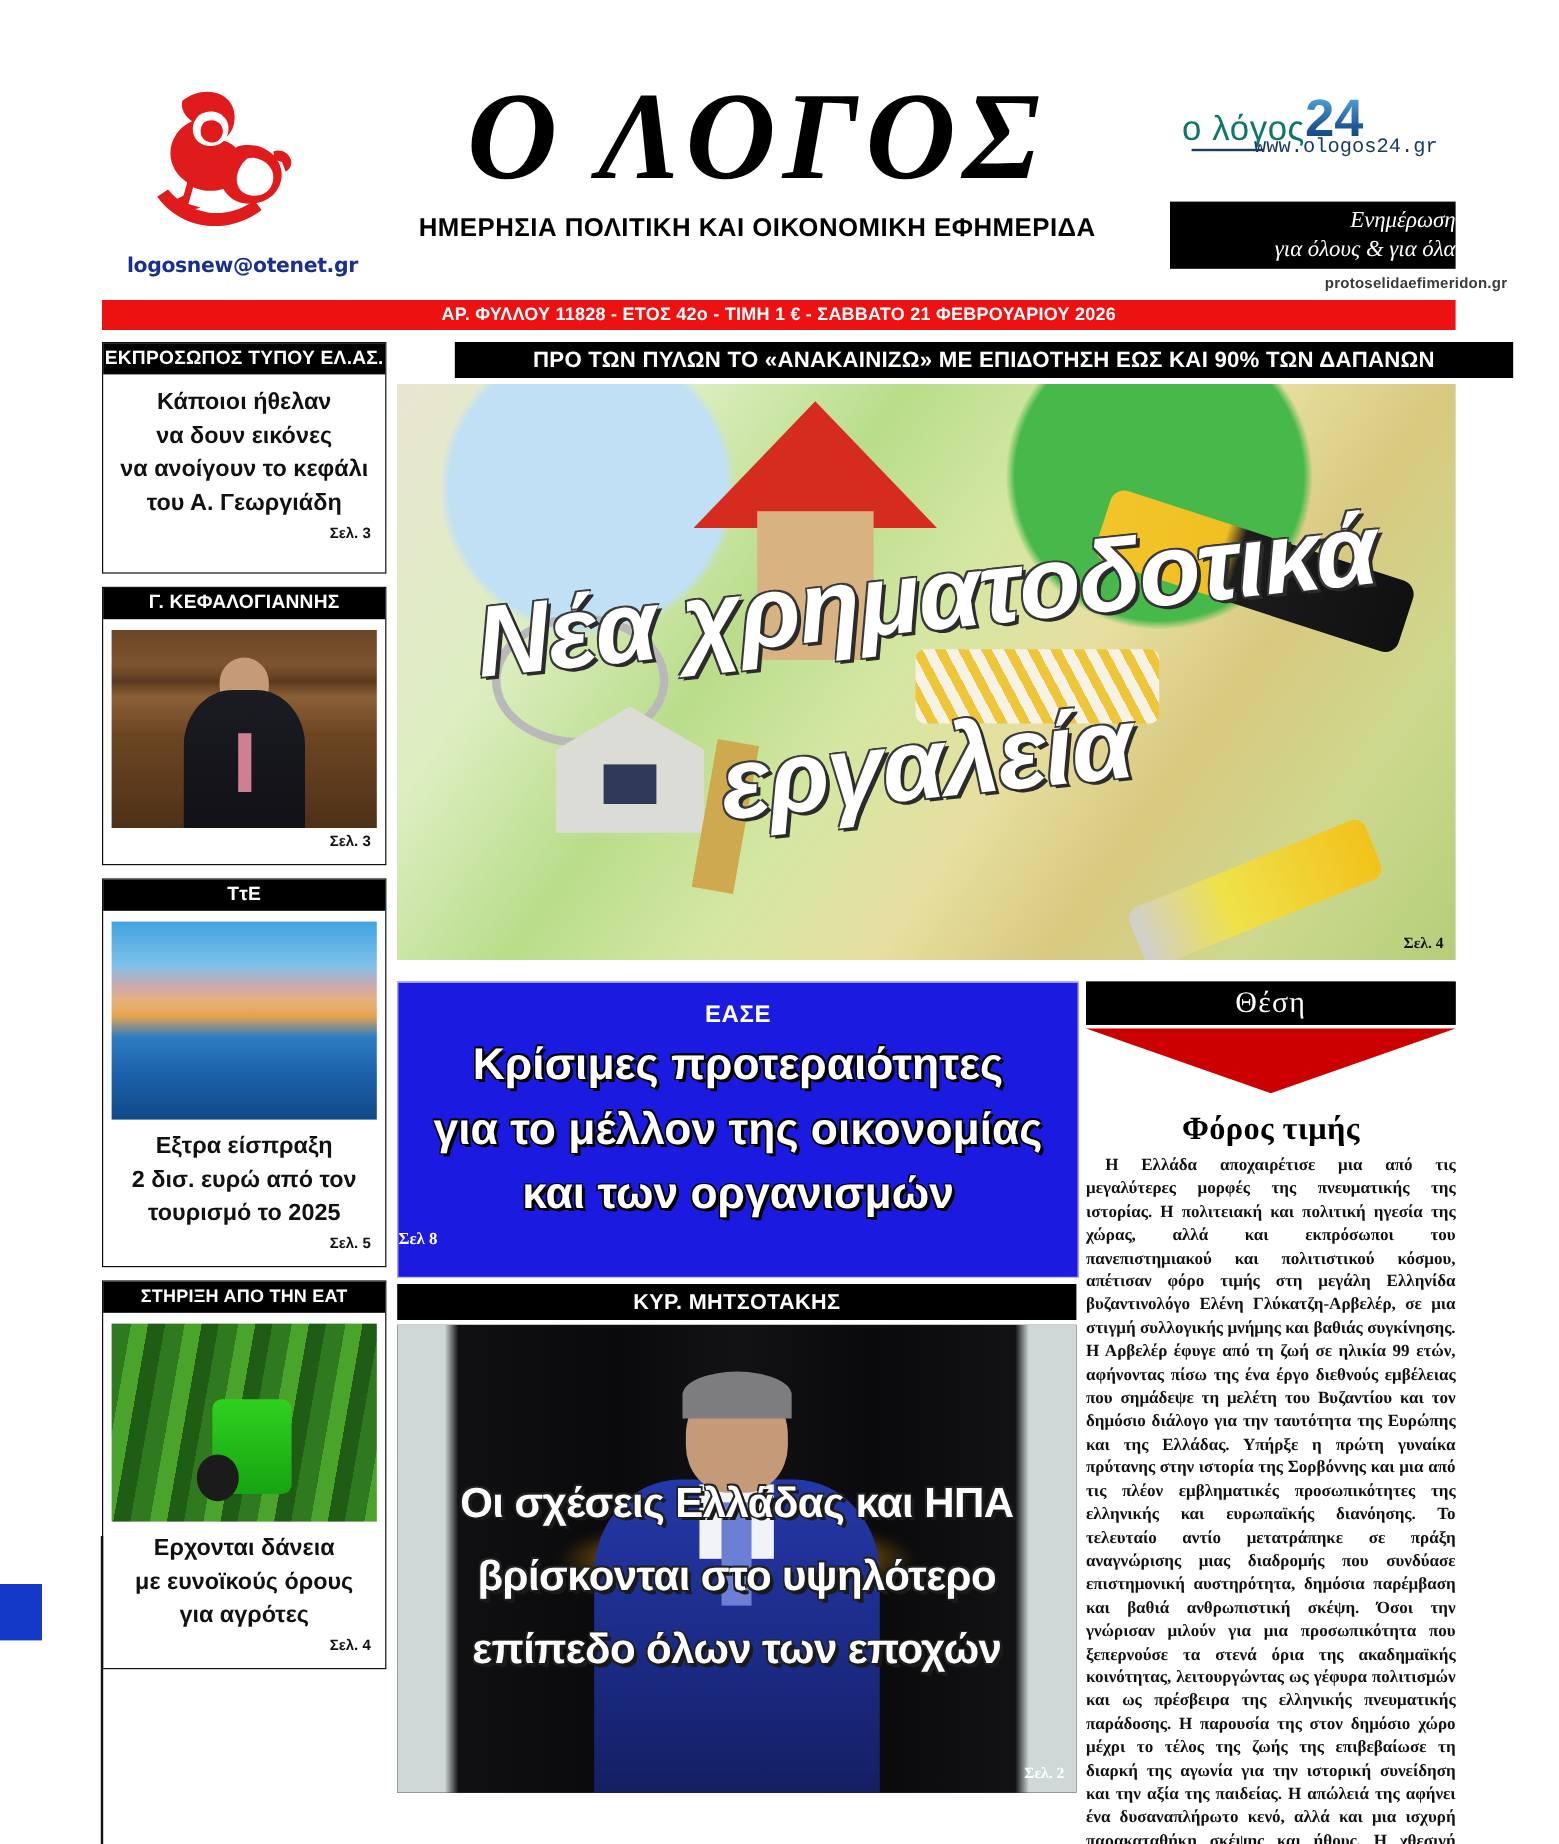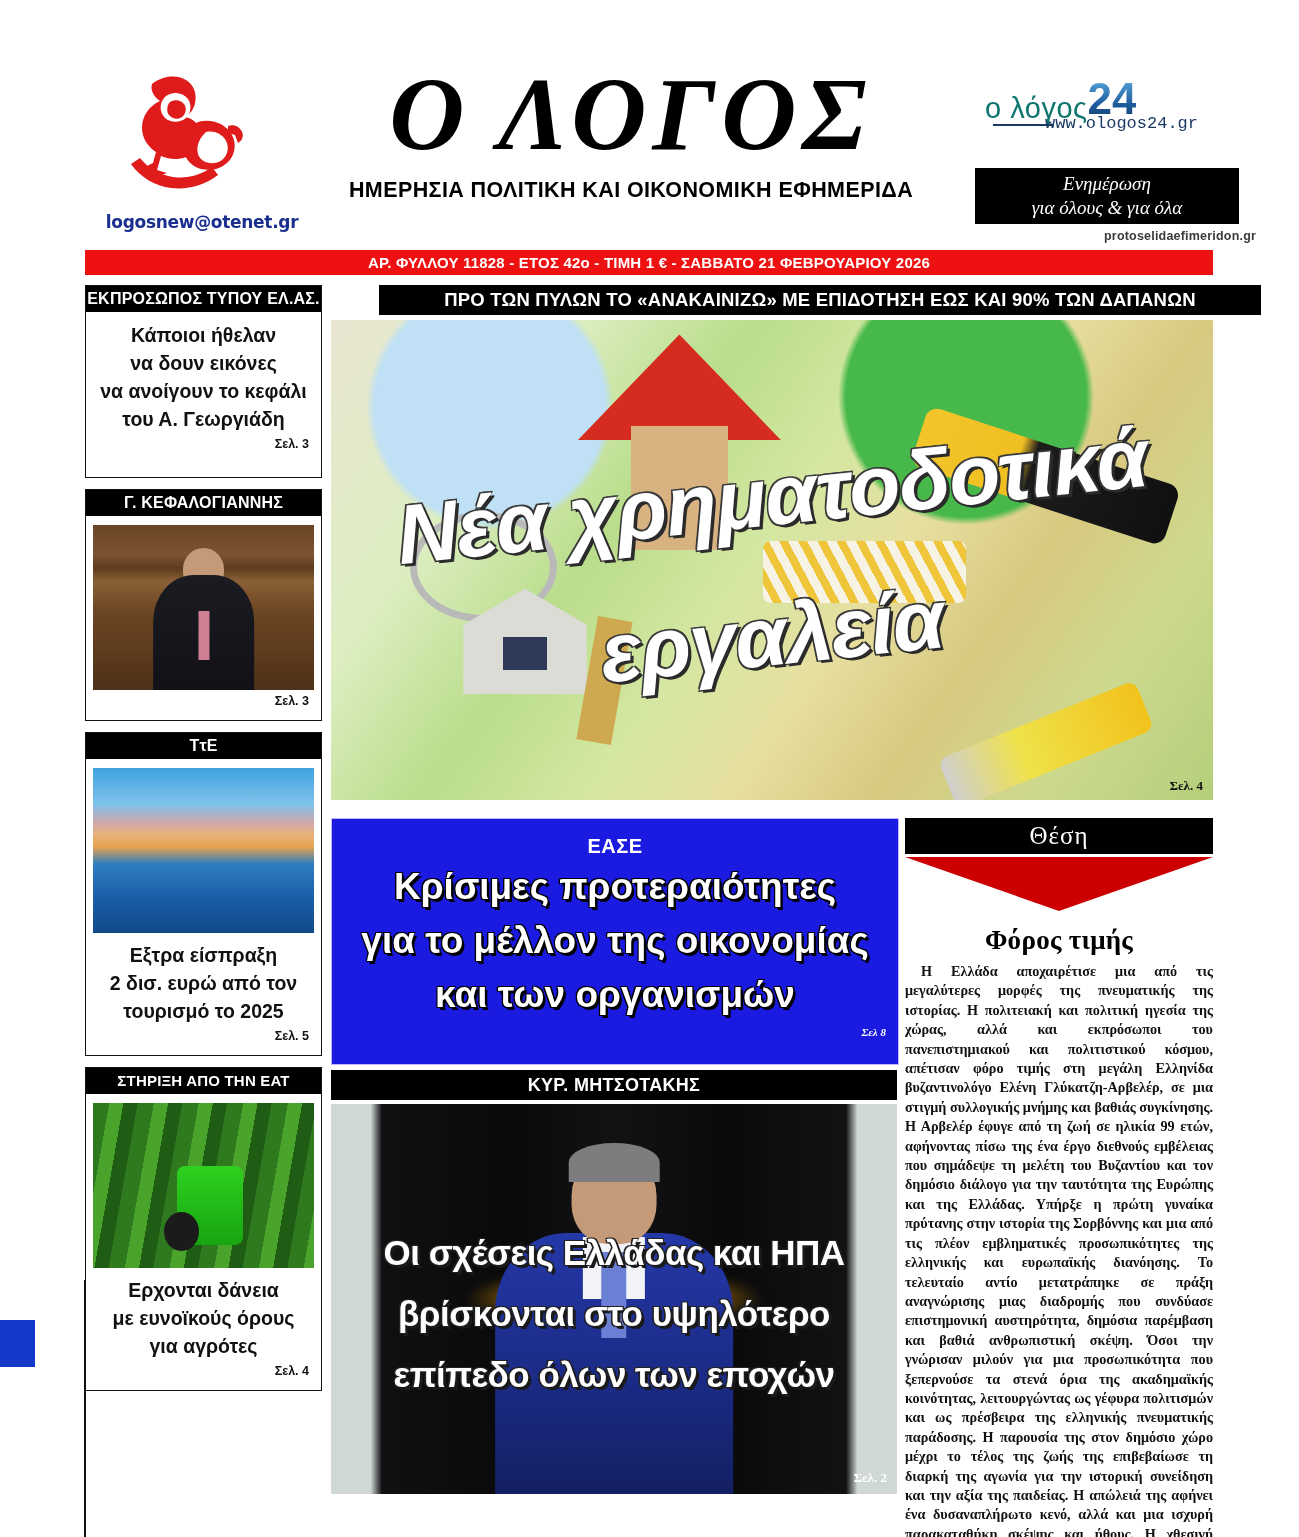--- a/index.html
+++ b/index.html
@@ -18,22 +18,22 @@
     font-size:21.5px;letter-spacing:.4px;color:#000;}
 
   .brand-box{position:absolute;left:985px;top:78px;width:215px;height:88px;}
   .brand-word{font-family:"Liberation Sans",sans-serif;font-size:29px;color:#0f766e;letter-spacing:.5px;}
   .brand-24{display:inline-block;position:relative;top:-4px;font-weight:bold;font-size:44px;
     background:linear-gradient(180deg,#63b6e8 0%,#1f5c9e 60%,#0d3763 100%);
     -webkit-background-clip:text;background-clip:text;color:transparent;}
   .brand-rule{position:absolute;left:8px;top:46px;width:60px;height:2px;background:#1b3a63;}
   .brand-url{position:absolute;left:60px;top:36px;font-family:Liberation Mono, monospace;
     font-size:17px;color:#1b3a63;}
-  .promo-box{position:absolute;left:975px;top:168px;width:264px;height:56px;background:#000;
-    display:flex;flex-direction:column;align-items:center;justify-content:center;}
+  .promo-box{position:absolute;left:975px;top:168px;width:238px;height:56px;background:#000;
+    display:flex;flex-direction:column;align-items:flex-end;justify-content:center;}
   .promo-box div{color:#fff;font-family:"Liberation Serif",serif;font-style:italic;font-size:19px;line-height:24px;}
   .source-tag{position:absolute;left:1104px;top:229px;font-family:"Liberation Sans",sans-serif;
     font-weight:bold;font-size:12.5px;color:#3b3b3b;letter-spacing:.2px;}
 
   
   .datebar{position:absolute;left:85px;top:250px;width:1128px;height:25px;background:#ee1111;}
   .datebar span{display:block;width:100%;text-align:center;line-height:25px;color:#fff;
     font-family:"Liberation Sans",sans-serif;font-weight:bold;font-size:15px;letter-spacing:.2px;}
 
   
@@ -61,22 +61,22 @@
     font-family:"Liberation Sans",sans-serif;font-weight:bold;font-style:italic;
     color:#fff;text-shadow:3px 3px 0 #2b2b2b, -1.5px -1.5px 0 #3a3a3a, 1.5px -1.5px 0 #3a3a3a, -1.5px 1.5px 0 #3a3a3a;}
   .lead-l1{top:128px;font-size:84px;letter-spacing:-1px;transform:rotate(-6deg);}
   .lead-l2{top:268px;font-size:84px;letter-spacing:-1px;transform:rotate(-6deg);}
 
   
   .easebox{position:absolute;left:331px;top:818px;width:566px;height:245px;background:#1a1ae0;border:1px solid #c4b5fd;}
   .ease-kicker{text-align:center;color:#fff;font-weight:bold;font-size:20px;padding-top:16px;letter-spacing:.5px;}
   .ease-line{text-align:center;color:#fff;font-weight:bold;font-size:37px;line-height:50px;
     margin-top:4px;text-shadow:2.5px 2.5px 0 #000,-1.2px -1.2px 0 #000,1.2px -1.2px 0 #000,-1.2px 1.2px 0 #000;}
-  .ease-sel{text-align:right;color:#fff;font-weight:bold;font-size:11px;padding:6px 12px 0 0;
-    font-family:"Liberation Serif",serif;font-style:italic;}
+  .ease-sel{color:#fff;font-weight:bold;font-size:14px;padding:6px 12px 0 0;
+    font-family:"Liberation Serif",serif;}
 
   
   .mitsohd{position:absolute;left:331px;top:1070px;width:566px;height:30px;background:#000;}
   .mitsohd span{display:block;text-align:center;line-height:30px;color:#fff;font-weight:bold;font-size:18px;letter-spacing:.3px;}
   .mitsophoto{position:absolute;left:331px;top:1104px;width:566px;height:390px;overflow:hidden;background:#0b0b0c;}
   .mits-title{position:absolute;left:0;top:118px;width:566px;z-index:5;text-align:center;}
   .mits-title div{font-family:"Liberation Sans",sans-serif;font-weight:bold;color:#fff;
     font-size:35px;line-height:61px;letter-spacing:-.5px;
     text-shadow:3px 3px 0 #1a1a1a,-1.3px -1.3px 0 #222,1.3px -1.3px 0 #222,-1.3px 1.3px 0 #222;}
   .mits-sel{position:absolute;right:10px;bottom:8px;z-index:6;color:#fff;font-weight:bold;

